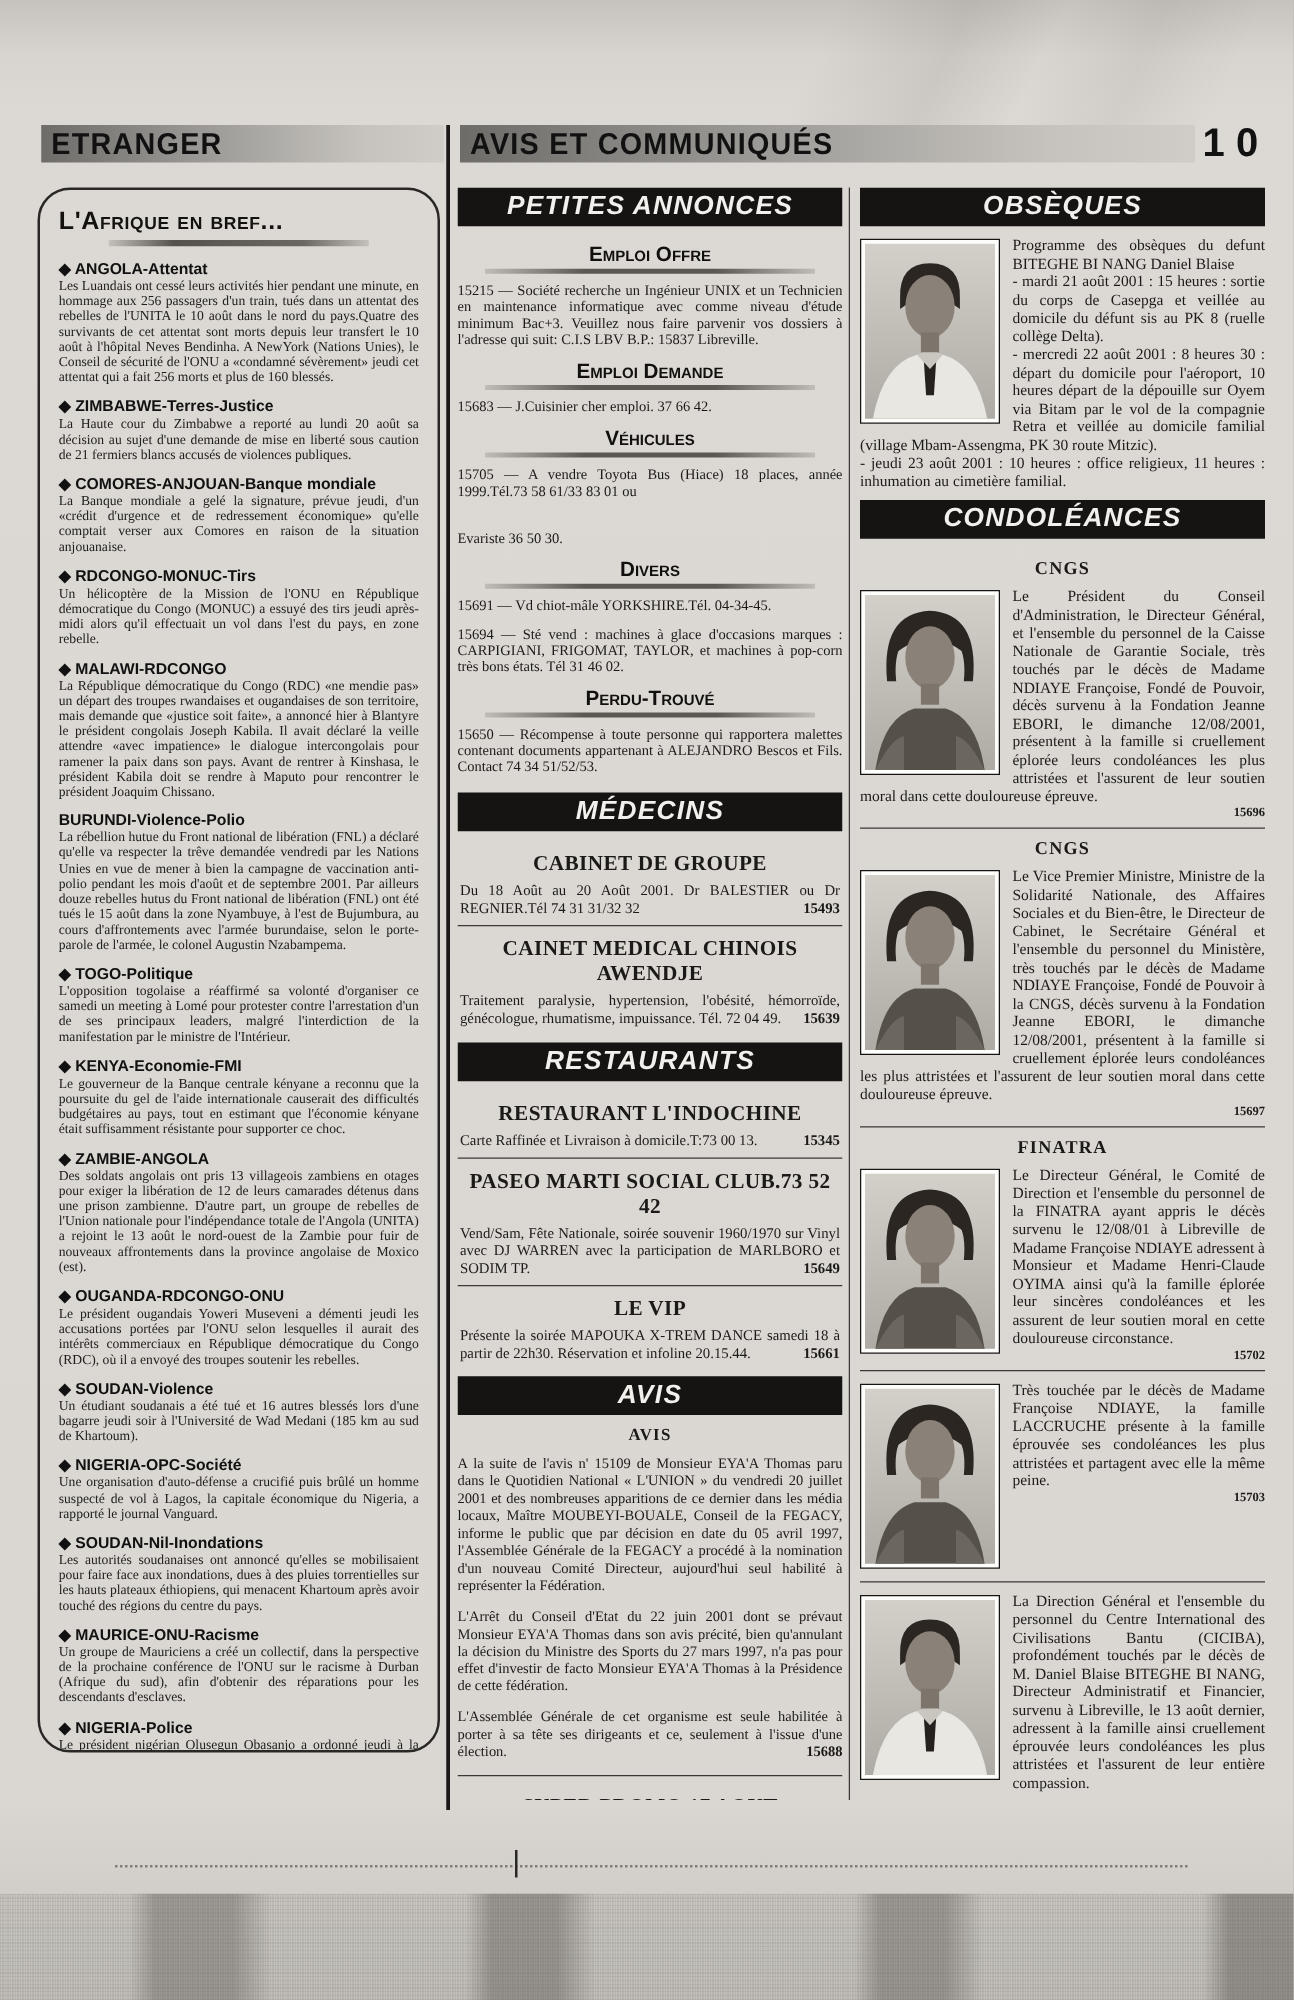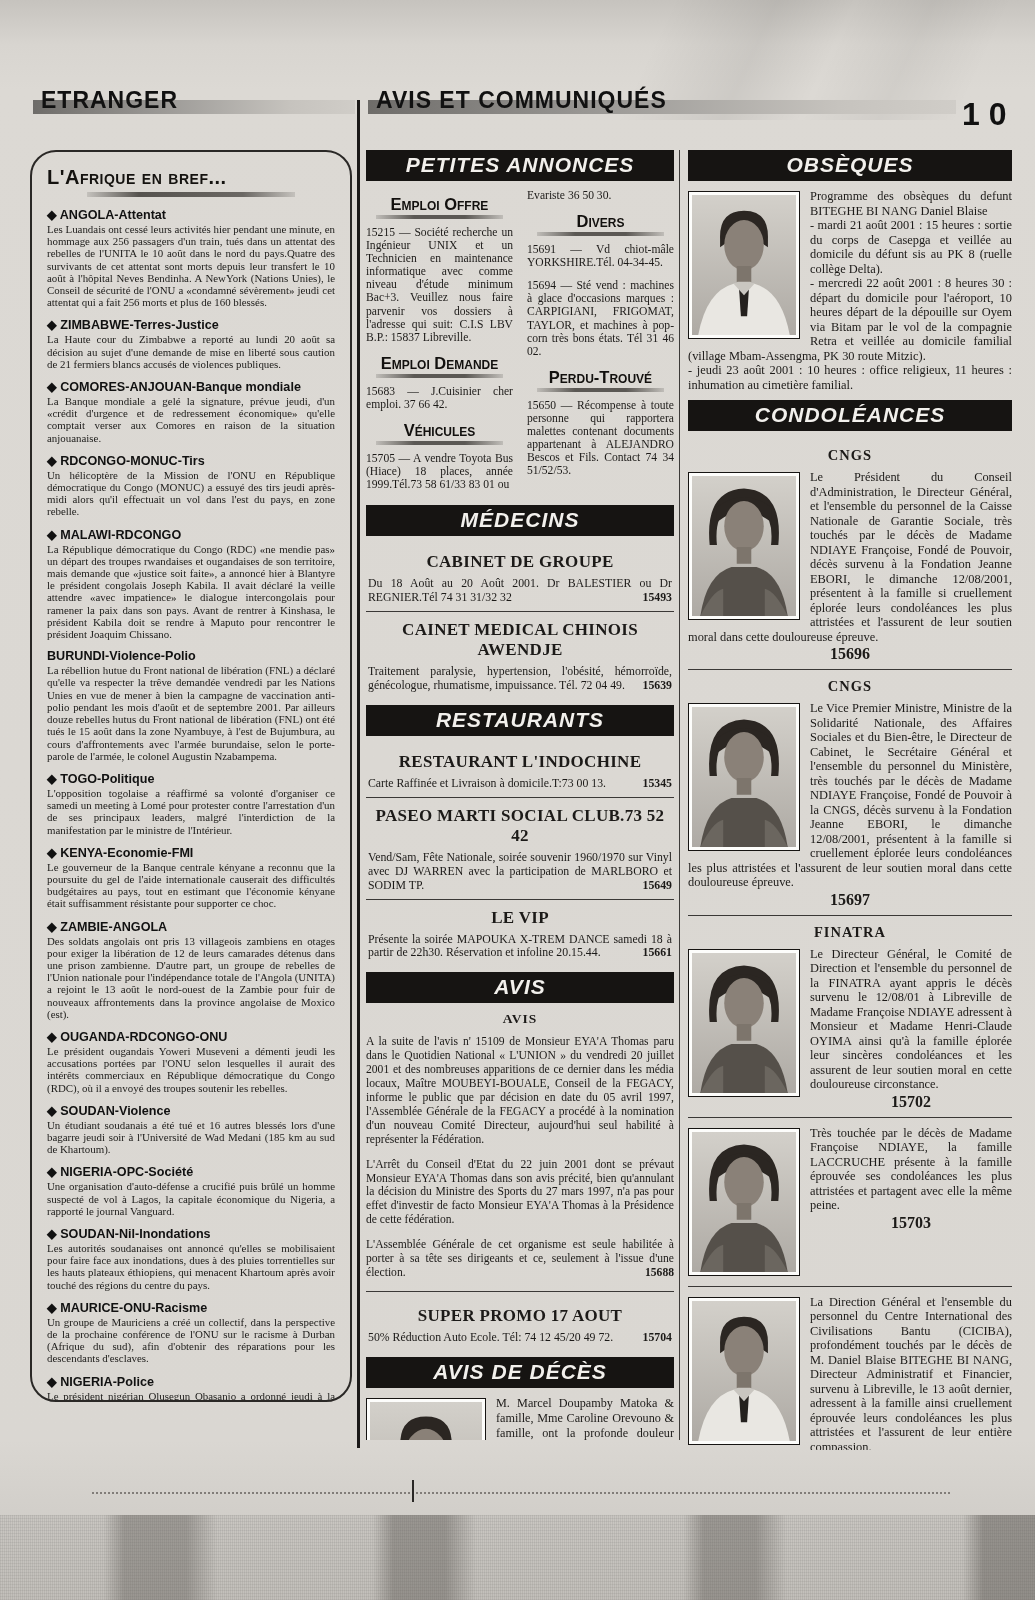--- a/index.html
+++ b/index.html
@@ -3,22 +3,22 @@
 <meta charset="utf-8">
 <style>
   html,body{margin:0;padding:0;background:#b9b6b1;}
   .page{position:relative;width:1035px;height:1600px;overflow:hidden;
     background:
       linear-gradient(180deg,#c6c3be 0,#d8d5d0 45px,#dcd9d4 90px,#dad7d2 1440px,#d2cfca 1510px,#cac7c2 100%);
     font-family:"Liberation Serif",serif;color:#1c1a18;}
   .wrinkle{position:absolute;top:0;left:55%;width:45%;height:120px;pointer-events:none;
     background:linear-gradient(115deg,transparent 20%,rgba(0,0,0,.07) 40%,transparent 55%,rgba(0,0,0,.05) 70%,transparent 85%);}
   
-  .grad-bar{position:absolute;height:14px;background:linear-gradient(90deg,#6e6c69 0,#969491 35%,#c6c3be 80%,#d0cdc8 100%);
-    display:flex;align-items:flex-end;}
+  .grad-bar{position:absolute;height:30px;background:linear-gradient(90deg,#6e6c69 0,#969491 35%,#c6c3be 80%,#d0cdc8 100%);
+    display:flex;align-items:center;}
   .grad-bar .t{font-family:"Liberation Sans",sans-serif;font-weight:bold;font-size:23px;color:#111;
     letter-spacing:1px;padding-left:8px;font-variant:small-caps;transform:scaleY(1.05);}
   #hdr-left{left:33px;top:100px;width:322px;}
   #hdr-main{left:368px;top:100px;width:588px;}
   .page-num{position:absolute;left:962px;top:96px;font-family:"Liberation Sans",sans-serif;
     font-weight:bold;font-size:32px;letter-spacing:9px;color:#111;}
   .vdiv1{position:absolute;left:357px;top:100px;width:3px;height:1348px;background:#1b1918;}
   .vdiv2{position:absolute;left:679px;top:150px;width:1px;height:1290px;background:#3c3a38;}
   
   .col-left{position:absolute;left:30px;top:150px;width:322px;height:1252px;box-sizing:border-box;
@@ -29,21 +29,21 @@
     background:linear-gradient(90deg,rgba(60,58,55,.15),#55524e 25%,#6b6864 75%,rgba(60,58,55,.15));}
   .news-item{margin:0 0 9px 0;}
   .news-title{margin:0 0 1px 0;font-family:"Liberation Sans",sans-serif;font-weight:bold;
     font-size:12.6px;color:#111;}
   .news-body{margin:0;font-size:10.9px;line-height:1.12;text-align:justify;color:#21201e;}
   
   .bar{background:#161412;color:#f2f0ec;text-align:center;font-family:"Liberation Sans",sans-serif;
     font-weight:bold;font-style:italic;font-size:21px;letter-spacing:1px;padding:3px 0 4px 0;margin:0 0 8px 0;}
   
   .col-mid{position:absolute;left:366px;top:150px;width:308px;height:1290px;overflow:hidden;}
-  .two-col{display:flex;gap:14px;margin-bottom:4px;}
+  .two-col{display:flex;gap:14px;margin-bottom:4px;flex-direction:column;}
   .ann-col{flex:1;min-width:0;}
   .sub-hdr{text-align:center;font-family:"Liberation Sans",sans-serif;font-weight:bold;
     font-size:16.5px;font-variant:small-caps;margin:6px 0 1px 0;color:#12100e;}
   .sub-rule{height:4px;width:86%;margin:0 auto 7px auto;
     background:linear-gradient(90deg,rgba(80,78,75,.2),#5b5854 30%,#5b5854 70%,rgba(80,78,75,.2));}
   .ad-text{margin:0 0 10px 0;font-size:11.6px;line-height:1.13;text-align:justify;}
   .listing{border-top:1px solid #3a3836;padding:6px 2px 4px 2px;}
   .listing.first{border-top:none;}
   .listing-hd{margin:2px 0 5px 0;text-align:center;font-weight:bold;font-size:17px;letter-spacing:.3px;}
   .listing-bd{margin:0 0 2px 0;font-size:11.8px;line-height:1.18;text-align:justify;}
@@ -56,21 +56,21 @@
   .photo .inner{display:block;background:linear-gradient(180deg,#d3d0ca,#aeaaa4);}
   .deces-flow .photo{width:112px;height:150px;}
   .deces-body p{margin:0 0 1px 0;font-size:12.2px;line-height:1.22;text-align:justify;}
   
   .col-right{position:absolute;left:688px;top:150px;width:324px;height:1300px;overflow:hidden;}
   .obsq-body p,.cond-bd{margin:0;font-size:12.4px;line-height:1.17;text-align:justify;}
   .obsq-flow .photo,.cond-entry .photo{width:104px;height:140px;}
   .cond-entry{border-top:1px solid #3a3836;padding:8px 0 6px 0;}
   .cond-entry.first{border-top:none;}
   .cond-org{margin:0 0 6px 0;text-align:center;font-weight:bold;font-size:14.5px;letter-spacing:1px;}
-  .cond-ref{display:block;text-align:center;font-weight:bold;font-size:16px;margin-top:1px;}
+  .cond-ref{display:block;text-align:right;font-weight:bold;font-size:10px;margin-top:1px;}
   
   .footer-bar{position:absolute;left:30px;top:1520px;width:981px;height:26px;
     background:linear-gradient(90deg,#33312f 0,#55534f 25%,#8a8783 55%,#c2bfba 85%,#ccc9c4 100%);
     display:flex;align-items:center;justify-content:space-between;}
   .brand{font-weight:bold;font-size:18px;color:#f4f2ee;padding-left:10px;letter-spacing:.5px;}
   .footer-date{font-family:"Liberation Sans",sans-serif;font-weight:bold;font-size:15.5px;
     font-variant:small-caps;color:#111;padding-right:6px;}
   .dotline{position:absolute;left:92px;top:1492px;width:858px;border-top:2px dotted rgba(60,56,52,.55);}
   .tickmark{position:absolute;left:412px;top:1480px;width:2px;height:22px;background:#2a2826;}
   .noise{position:absolute;left:0;top:1515px;width:1035px;height:85px;

